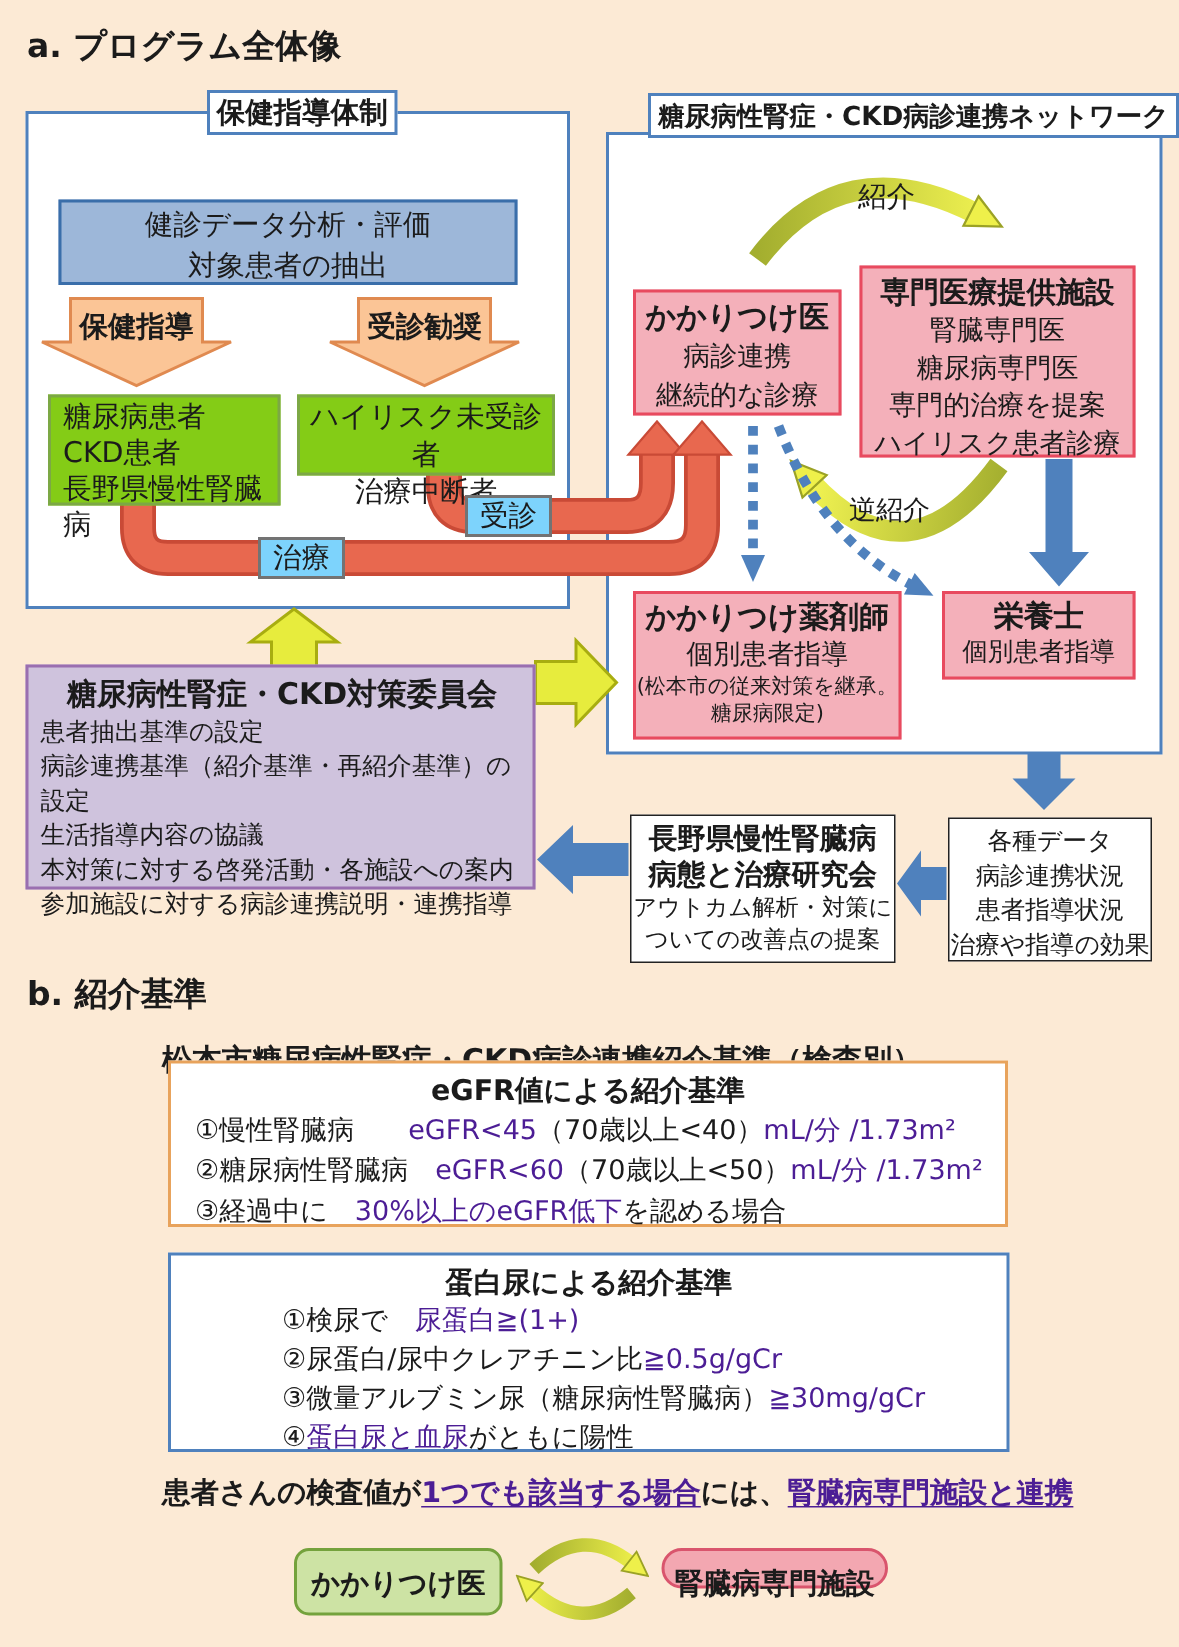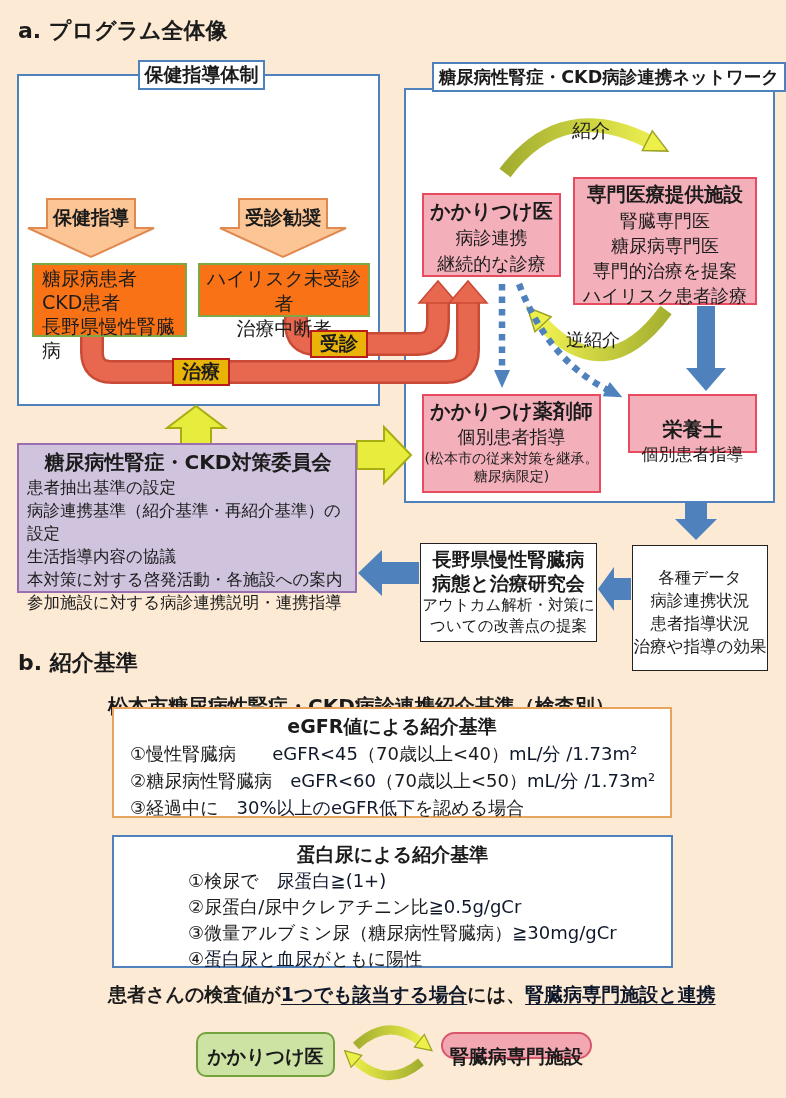--- a/index.html
+++ b/index.html
@@ -7,26 +7,26 @@
          font-family:"DejaVu Sans","Liberation Sans",sans-serif;color:#1b1b1b;overflow:hidden;}
   .abs{position:absolute;}
   .panel{position:absolute;background:#ffffff;border:2px solid #4f81bd;z-index:1;box-sizing:border-box;}
   .box{position:absolute;z-index:10;box-sizing:border-box;}
   .lbl{position:absolute;z-index:15;box-sizing:border-box;}
   svg.arrows{position:absolute;left:0;top:0;z-index:5;}
   .center{text-align:center;}
   .bold{font-weight:bold;}
   .titlebox{background:#ffffff;border:2px solid #4f81bd;display:flex;align-items:center;justify-content:center;}
   .bluefill{background:#9db7d9;border:2px solid #3a6eaa;}
-  .greenfill{background:#f97316;border:2px solid #7ca845;}
+  .greenfill{background:#84cc16;border:2px solid #7ca845;}
   .pinkfill{background:#f4b0ba;border:2.5px solid #e84a5f;}
   .purplefill{background:#cfc3dd;border:2.5px solid #9a6fb0;}
   .whitebox{background:#ffffff;border:1.5px solid #222;}
-  .minilabel{background:#eab308;border:2px solid #b91c1c;display:flex;align-items:center;justify-content:center;font-weight:bold;}
-  .red{color:#0f172a;}
+  .minilabel{background:#7dd3fc;border:2px solid #737373;display:flex;align-items:center;justify-content:center;font-weight:normal;}
+  .red{color:#4c1d95;}
   .ul{text-decoration:underline;text-underline-offset:3px;}
   .seg{white-space:nowrap;}
 </style>
 </head>
 <body>
 
 <div class="stage">
 
   <div class="abs bold" style="left:18px;top:16px;font-size:22px;z-index:10">a.  プログラム全体像</div>
 
@@ -84,20 +84,24 @@
     <polygon fill="#4f81bd" points="419,562 382,562 382,550 358,573 382,596 382,584 419,584"></polygon>
 
     <polygon points="181,445 181,428 167,428 196,406 225,428 211,428 211,445" fill="#e7ec3d" stroke="#a8ad10" stroke-width="2"></polygon>
     <polygon points="357,441 384,441 384,427 411,455 384,483 384,469 357,469" fill="#e7ec3d" stroke="#a8ad10" stroke-width="2"></polygon>
 
     <path fill="none" stroke="url(#gCy1)" stroke-width="9" marker-end="url(#mY2)" d="M 356 1046 Q 388 1016 421 1042"></path>
     <path fill="none" stroke="url(#gCy2)" stroke-width="9" marker-end="url(#mY2)" d="M 421 1062 Q 388 1090 355 1060"></path>
   </svg>
 
   <div class="box titlebox bold" style="left:138px;top:60px;width:127px;height:30px;font-size:19px">保健指導体制</div>
+  <div class="box bluefill center" style="left:39px;top:133px;width:306px;height:57px;font-size:19px;line-height:27px;padding-top:2px">
+    <div>健診データ分析・評価</div>
+    <div>対象患者の抽出</div>
+  </div>
   <div class="lbl bold center" style="left:53px;top:205px;width:76px;font-size:19px">保健指導</div>
   <div class="lbl bold center" style="left:245px;top:205px;width:76px;font-size:19px">受診勧奨</div>
   <div class="box greenfill" style="left:32px;top:263px;width:155px;height:74px;font-size:19px;line-height:24px;padding:1px 0 0 8px">
     <div>糖尿病患者</div>
     <div>CKD患者</div>
     <div>長野県慢性腎臓病</div>
   </div>
   <div class="box greenfill center" style="left:198px;top:263px;width:172px;height:54px;font-size:19px;line-height:25px;padding-top:1px">
     <div>ハイリスク未受診者</div>
     <div>治療中断者</div>
@@ -123,41 +127,41 @@
     <div style="font-size:18px;line-height:25px">ハイリスク患者診療</div>
   </div>
 
   <div class="box pinkfill center" style="left:422px;top:394px;width:179px;height:99px;padding-top:2px">
     <div class="bold" style="font-size:20px">かかりつけ薬剤師</div>
     <div style="font-size:18px;line-height:24px">個別患者指導</div>
     <div style="font-size:14px;line-height:18px">(松本市の従来対策を継承。</div>
     <div style="font-size:14px;line-height:18px">糖尿病限定)</div>
   </div>
 
-  <div class="box pinkfill center" style="left:628px;top:394px;width:129px;height:59px;padding-top:20px">
+  <div class="box pinkfill center" style="left:628px;top:394px;width:129px;height:59px;padding-top:1px">
     <div class="bold" style="font-size:20px">栄養士</div>
     <div style="font-size:17px;line-height:23px">個別患者指導</div>
   </div>
 
   <div class="box purplefill" style="left:17px;top:443px;width:340px;height:150px;padding:4px 6px 0 8px">
     <div class="bold center" style="font-size:20px">糖尿病性腎症・CKD対策委員会</div>
     <div style="font-size:16.5px;line-height:23px">患者抽出基準の設定</div>
     <div style="font-size:16.5px;line-height:23px">病診連携基準（紹介基準・再紹介基準）の設定</div>
     <div style="font-size:16.5px;line-height:23px">生活指導内容の協議</div>
     <div style="font-size:16.5px;line-height:23px">本対策に対する啓発活動・各施設への案内</div>
     <div style="font-size:16.5px;line-height:23px">参加施設に対する病診連携説明・連携指導</div>
   </div>
 
   <div class="box whitebox center" style="left:420px;top:543px;width:177px;height:99px;padding-top:3px">
     <div class="bold" style="font-size:19px;line-height:24px">長野県慢性腎臓病</div>
     <div class="bold" style="font-size:19px;line-height:24px">病態と治療研究会</div>
     <div style="font-size:15.5px;line-height:21px">アウトカム解析・対策に</div>
     <div style="font-size:15.5px;line-height:21px">ついての改善点の提案</div>
   </div>
-  <div class="box whitebox center" style="left:632px;top:545px;width:136px;height:126px;padding-top:20px">
+  <div class="box whitebox center" style="left:632px;top:545px;width:136px;height:96px;padding-top:3px">
     <div style="font-size:16.5px;line-height:23px">各種データ</div>
     <div style="font-size:16.5px;line-height:23px">病診連携状況</div>
     <div style="font-size:16.5px;line-height:23px">患者指導状況</div>
     <div style="font-size:16.5px;line-height:23px">治療や指導の効果</div>
   </div>
 
   <div class="abs bold" style="left:18px;top:648px;font-size:22px;z-index:10">b.  紹介基準</div>
   <div class="abs bold" style="left:108px;top:693px;font-size:20px;z-index:10">松本市糖尿病性腎症・CKD病診連携紹介基準（検査別）</div>
 
   <div class="box" style="left:112px;top:707px;width:560px;height:111px;background:#fff;border:2px solid #e8a35c;padding:5px 0 0 16px">

